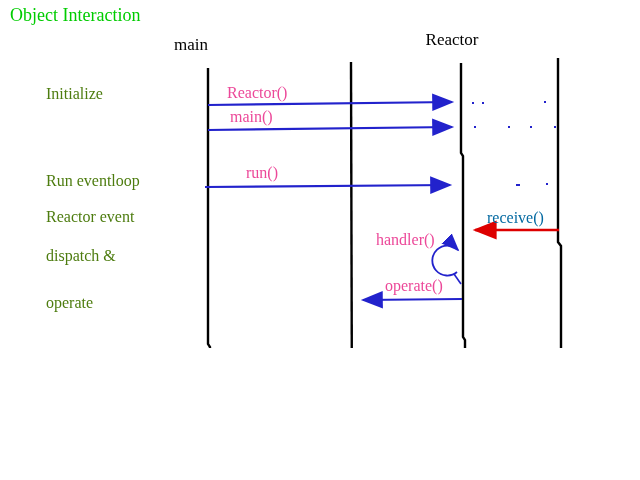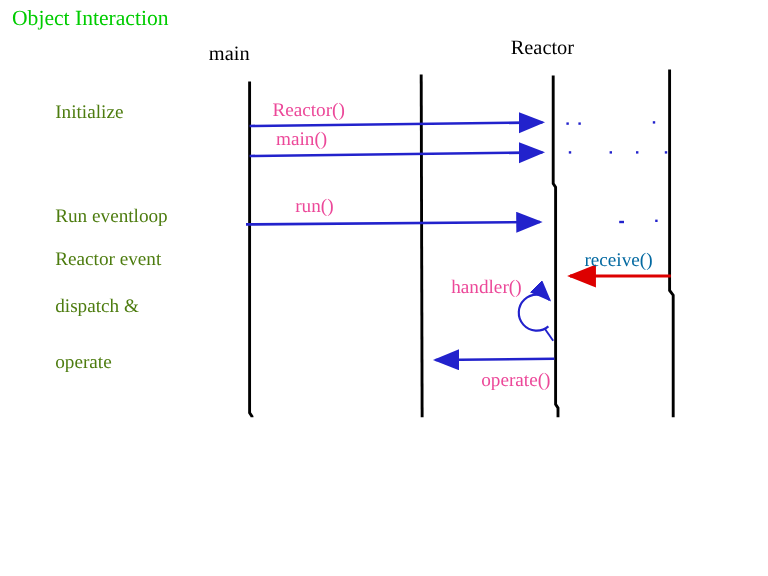--- a/index.html
+++ b/index.html
@@ -69,15 +69,15 @@
   <div class="lbl phase" style="top:173px;">Run eventloop</div>
   <div class="lbl phase" style="top:209px;">Reactor event</div>
   <div class="lbl phase" style="top:238px;margin-top:10px;">dispatch &amp;</div>
   <div class="lbl phase" style="top:295px;">operate</div>
 
   <div class="lbl msg" style="left:227px;top:85px;">Reactor()</div>
   <div class="lbl msg" style="left:230px;top:109px;">main()</div>
   <div class="lbl msg" style="left:246px;top:165px;">run()</div>
   <div class="lbl msg red" style="left:487px;top:210px;">receive()</div>
   <div class="lbl msg" style="left:376px;top:232px;">handler()</div>
-  <div class="lbl msg" style="left:401px;top:278px;margin-top:32px;">operate()</div>
+  <div class="lbl msg" style="left:385px;top:278px;">operate()</div>
 
 </div>
 
 </body></html>

